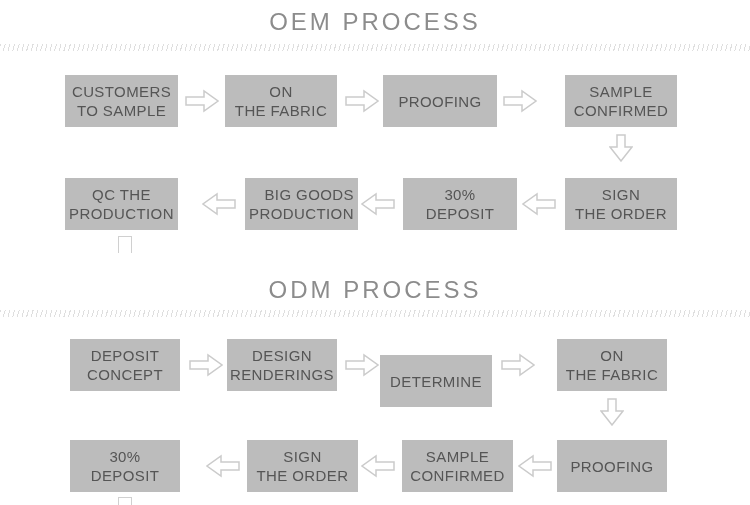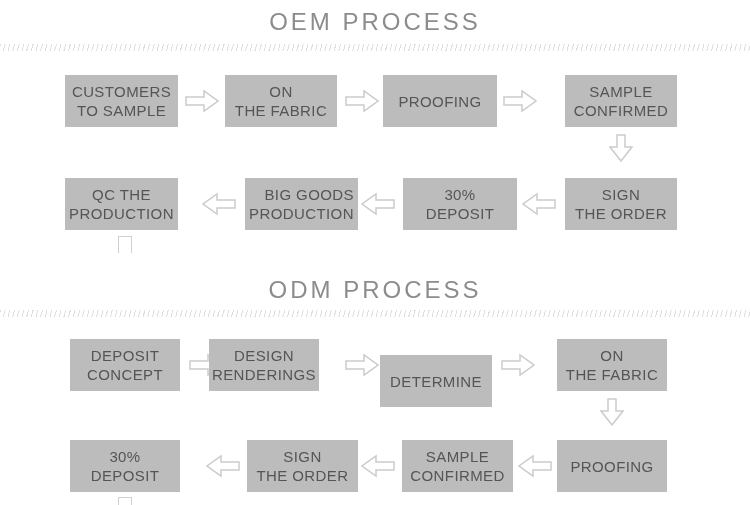--- a/index.html
+++ b/index.html
@@ -126,21 +126,21 @@
   <div class="section-title" style="top:276px;">ODM PROCESS</div>
   <div class="divider" style="top:310px;"></div>
 
   <div class="box" style="left:70px;  top:339px; width:110px;">DEPOSIT
 CONCEPT</div>
   <div class="arrow" style="left:189px; top:353px;">
     <svg width="34" height="24" viewBox="0 0 34 24">
         <path d="M1 8 H19 V2 L33 12 L19 22 V16 H1 Z"></path>
       </svg>
   </div>
-  <div class="box" style="left:209px; top:339px; width:110px;">DESIGN
+  <div class="box" style="left:227px; top:339px; width:110px;">DESIGN
 RENDERINGS</div>
   <div class="arrow" style="left:345px; top:353px;">
     <svg width="34" height="24" viewBox="0 0 34 24">
         <path d="M1 8 H19 V2 L33 12 L19 22 V16 H1 Z"></path>
       </svg>
   </div>
   <div class="box" style="left:380px; top:355px; width:112px;">DETERMINE</div>
   <div class="arrow" style="left:501px; top:353px;">
     <svg width="34" height="24" viewBox="0 0 34 24">
         <path d="M1 8 H19 V2 L33 12 L19 22 V16 H1 Z"></path>

